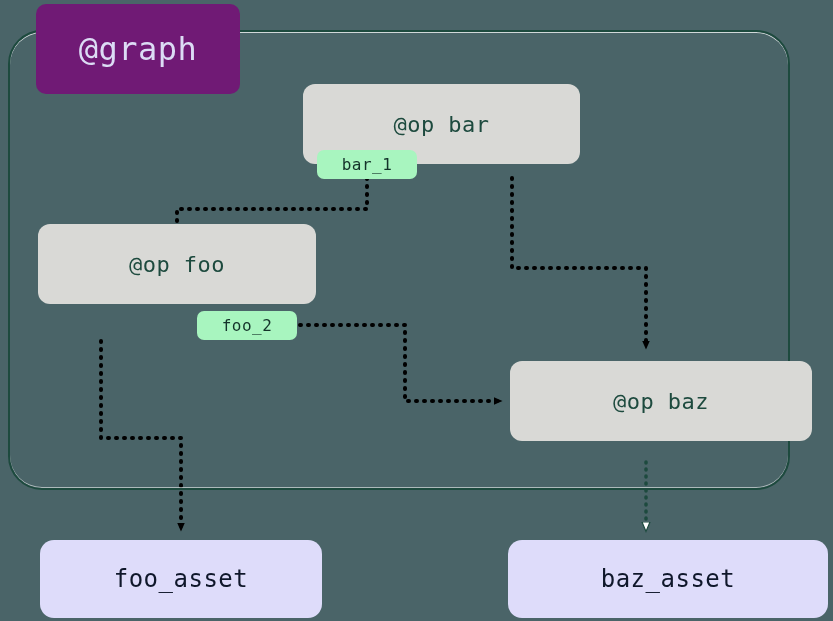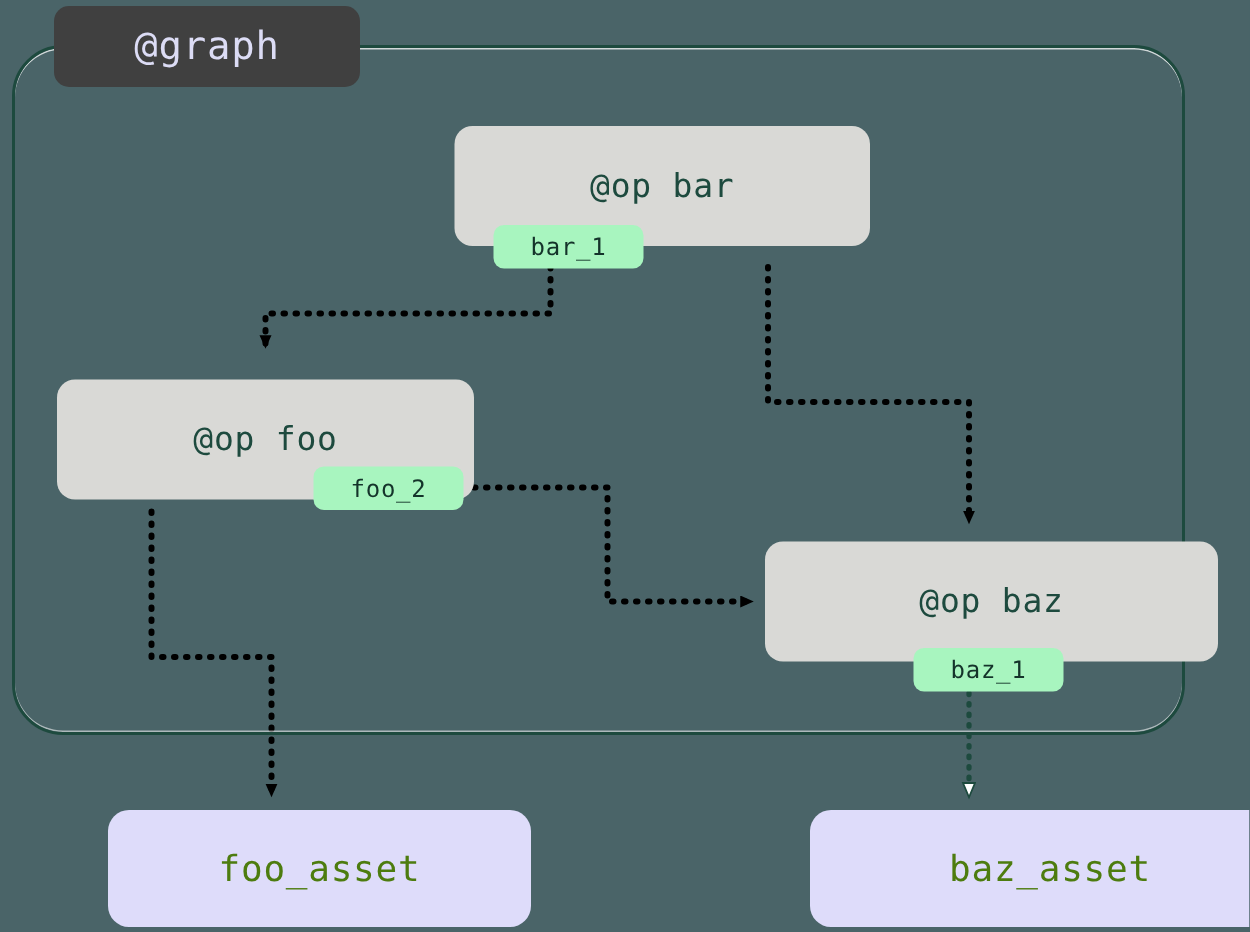--- a/index.html
+++ b/index.html
@@ -32,28 +32,28 @@
     border-radius: 34px;
     box-sizing: border-box;
     box-shadow: 0 1px 0 0 rgba(255,255,255,0.75) inset,
                 0 -1px 0 0 rgba(255,255,255,0.55) inset;
   }
   .graph-label {
     position: absolute;
     left: 36px;
     top: 4px;
     width: 204px;
-    height: 54px;
-    background: #404040;
+    height: 90px;
+    background: #701a75;
     border-radius: 10px;
     display: flex;
     align-items: center;
     justify-content: center;
     color: #dcdcf5;
-    font-size: 26px;
+    font-size: 32px;
     letter-spacing: 0.5px;
   }
   .op-node {
     position: absolute;
     background: #d9d9d6;
     border-radius: 12px;
     box-sizing: border-box;
   }
   .op-title {
     position: absolute;
@@ -72,34 +72,32 @@
     position: absolute;
     background: #a8f5bf;
     border-radius: 7px;
     display: flex;
     align-items: center;
     justify-content: center;
     color: #14332a;
     font-size: 16px;
     letter-spacing: 0.5px;
     box-sizing: border-box;
-    margin-left: 12px;
   }
   .asset-node {
     position: absolute;
     background: #dedcfa;
     border-radius: 14px;
     display: flex;
     align-items: center;
     justify-content: center;
-    color: #4d7c0f;
+    color: #0f172a;
     font-size: 24px;
     letter-spacing: 0.5px;
     box-sizing: border-box;
-    margin-left: 32px;
   }
 </style>
 </head>
 <body>
 
 <div id="stage">
 
   <svg id="edges" viewBox="0 0 833 621" xmlns="http://www.w3.org/2000/svg">
     <defs>
       <marker id="arrow-filled" markerWidth="10" markerHeight="10" refX="7.5" refY="4" orient="auto" markerUnits="userSpaceOnUse">
@@ -125,26 +123,25 @@
 
   <div class="graph-label">
     <span>@graph</span>
   </div>
 
   <div class="op-node" style="left:303px; top:84px; width:277px; height:80px;">
     <div class="op-title">@op bar</div>
   </div>
   <div class="port" style="left:317px; top:150px; width:100px; height:29px;">bar_1</div>
 
-  <div class="op-node" style="left:38px; top:253px; width:278px; height:80px;">
+  <div class="op-node" style="left:38px; top:224px; width:278px; height:80px;">
     <div class="op-title">@op foo</div>
   </div>
   <div class="port" style="left:197px; top:311px; width:100px; height:29px;">foo_2</div>
 
   <div class="op-node" style="left:510px; top:361px; width:302px; height:80px;">
     <div class="op-title">@op baz</div>
   </div>
-  <div class="port" style="left:597px; top:432px; width:100px; height:29px;">baz_1</div>
 
   <div class="asset-node" style="left:40px; top:540px; width:282px; height:78px;">foo_asset</div>
   <div class="asset-node" style="left:508px; top:540px; width:320px; height:78px;">baz_asset</div>
 
 </div>
 
 </body></html>

